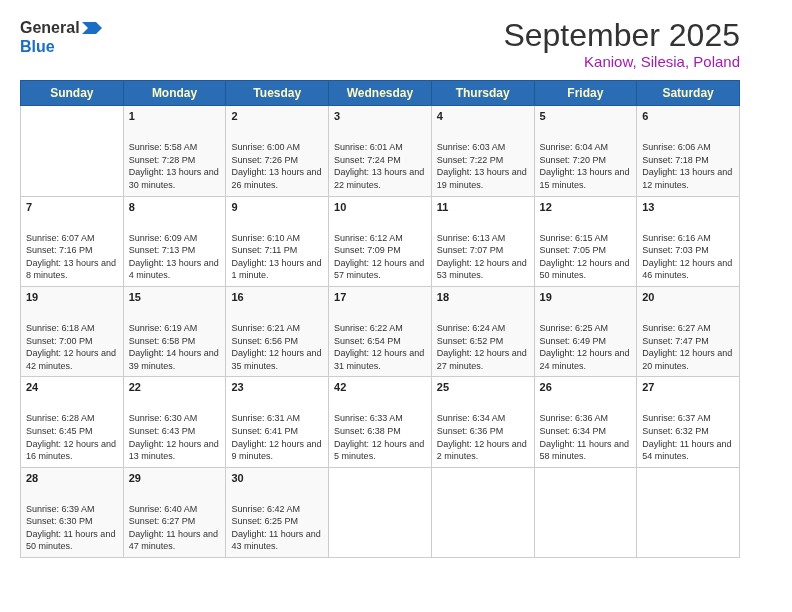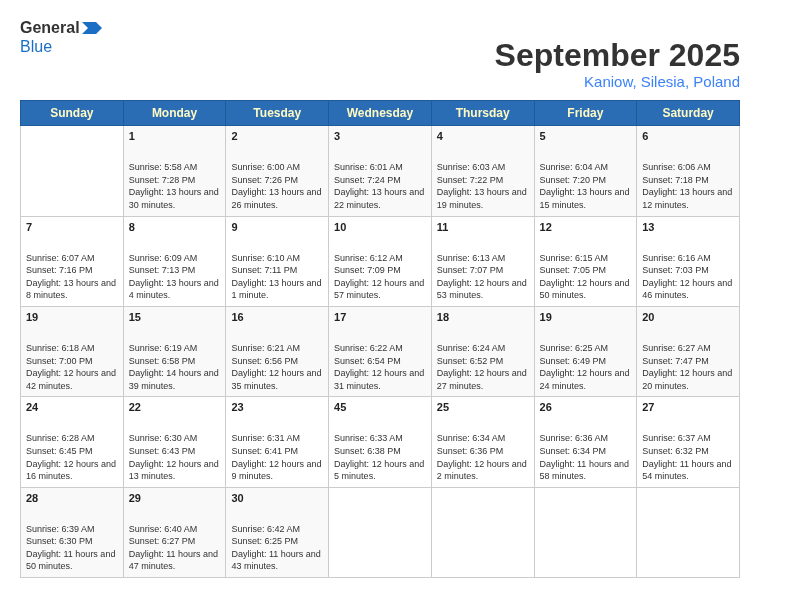--- a/index.html
+++ b/index.html
@@ -25,28 +25,27 @@
     .logo {
       display: flex;
       align-items: center;
       gap: 4px;
     }
     .title-block {
       text-align: right;
     }
     .cal-title {
       font-size: 32px;
-      font-weight: bold;
+      font-weight: normal;
       color: #333;
       line-height: 1.1;
-      margin-top: 20px;
     }
     .cal-subtitle {
       font-size: 15px;
-      color: #3b82f6;
+      color: #a21caf;
     }
     table {
       width: 100%;
       border-collapse: collapse;
       table-layout: fixed;
     }
     thead tr th {
       background: #2a6db5;
       color: #fef9c3;
       font-size: 12px;
@@ -90,21 +89,21 @@
 <div class="page">
   <div class="header">
     <div class="logo">
   <div style="display:flex;flex-direction:column;line-height:1.1;">
     <div style="display:flex;align-items:center;gap:2px;">
       <span style="font-size:16px;font-weight:bold;color:#333;">General</span>
       <svg width="20" height="20" viewBox="0 0 20 20">
         <polygon points="0,4 14,4 20,10 14,16 0,16 6,10" fill="#1a6fc4"></polygon>
       </svg>
     </div>
-    <span style="font-size:16px;font-weight:normal;color:#1a6fc4;">Blue</span>
+    <span style="font-size:16px;font-weight:bold;color:#1a6fc4;">Blue</span>
   </div>
 </div>
     <div class="title-block">
       <div class="cal-title">September 2025</div>
       <div class="cal-subtitle">Kaniow, Silesia, Poland</div>
     </div>
   </div>
 
   <table>
     <thead>
@@ -305,21 +304,21 @@
       </td>
           <td>
         <span class="day-num">23</span>
         <div class="day-info">
           <div>Sunrise: 6:31 AM</div>
           <div>Sunset: 6:41 PM</div>
           <div>Daylight: 12 hours and 9 minutes.</div>
         </div>
       </td>
           <td>
-        <span class="day-num">45</span>
+        <span class="day-num">42</span>
         <div class="day-info">
           <div>Sunrise: 6:33 AM</div>
           <div>Sunset: 6:38 PM</div>
           <div>Daylight: 12 hours and 5 minutes.</div>
         </div>
       </td>
           <td>
         <span class="day-num">25</span>
         <div class="day-info">
           <div>Sunrise: 6:34 AM</div>

